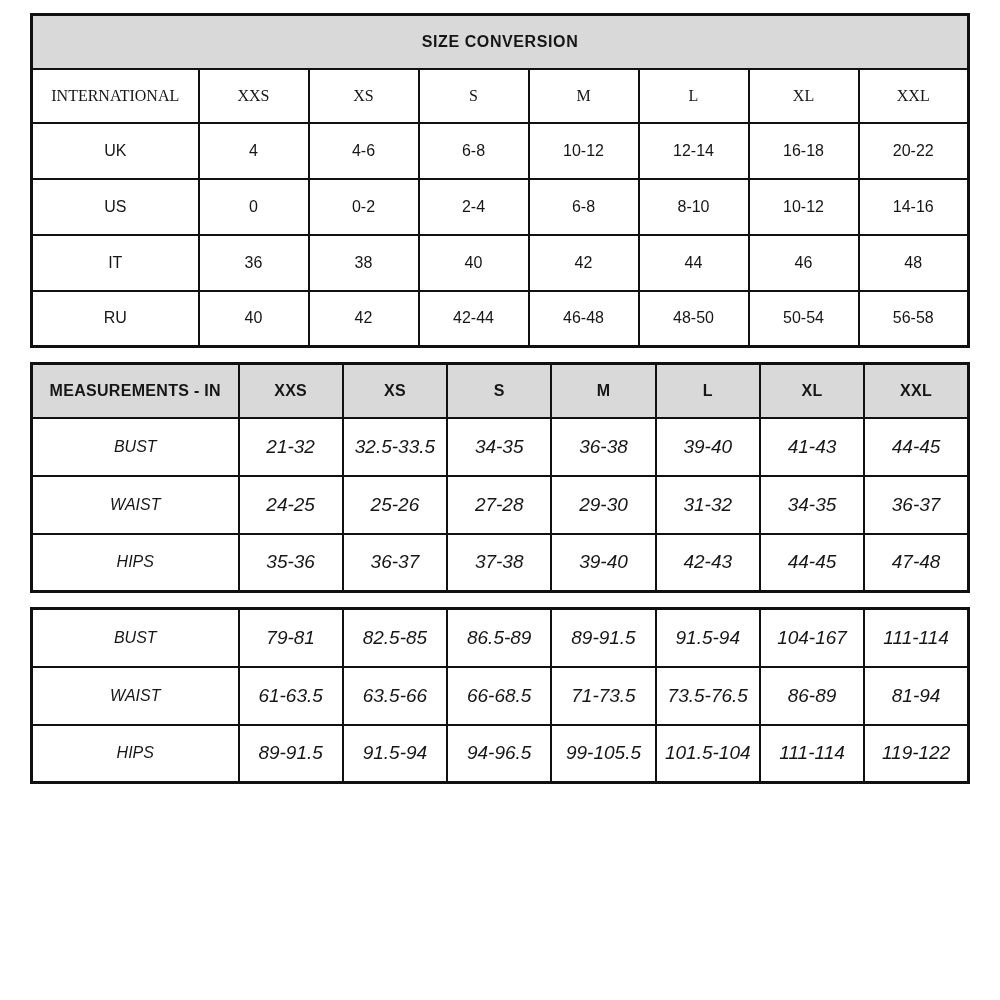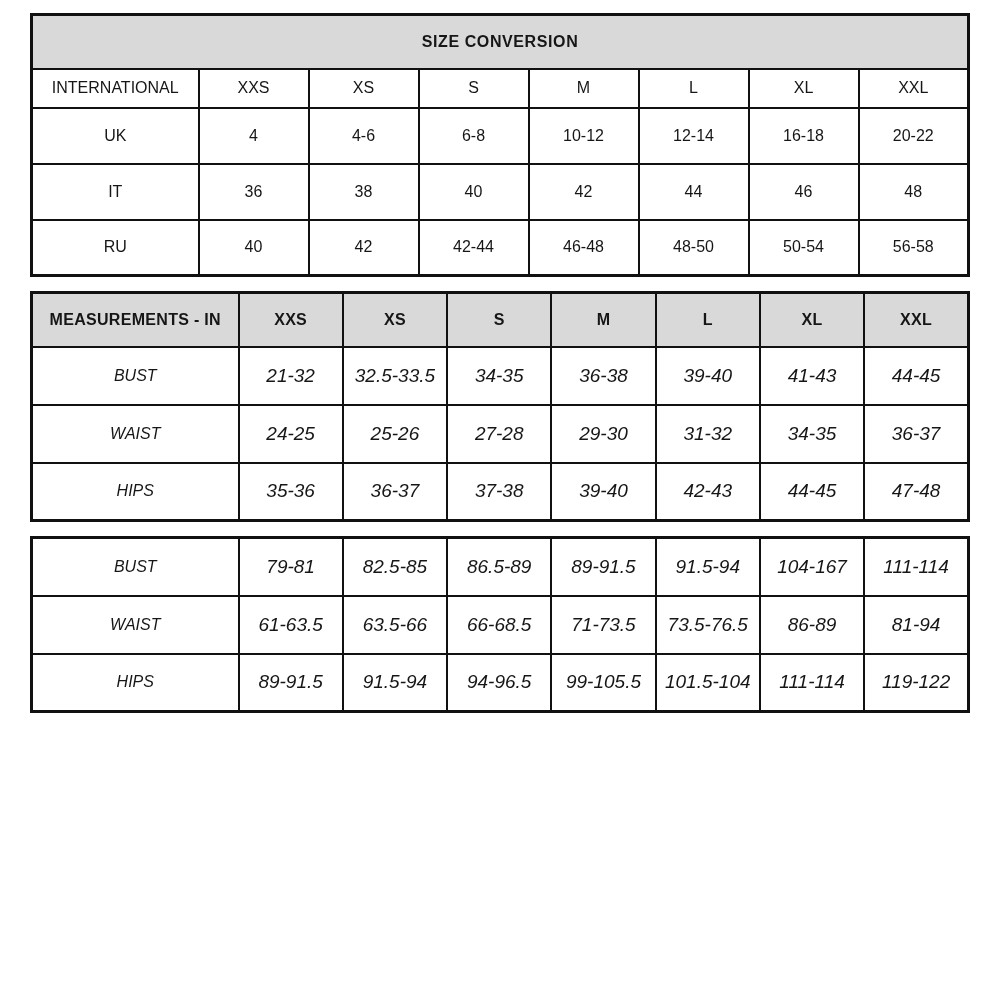--- a/index.html
+++ b/index.html
@@ -33,21 +33,21 @@
     overflow: hidden;
     white-space: nowrap;
   }
   .gray { background: #d9d9d9; }
   .bold { font-weight: bold; }
 
   
   #size-conversion td.cell { font-size: 16px; }
   #size-conversion .row-hdr  { height: 54px; }
   #size-conversion .row-hdr td { font-size: 16px; letter-spacing: 0.6px; }
-  #size-conversion .row-cols { height: 39px; }
+  #size-conversion .row-cols { height: 54px; font-family: Liberation Serif, serif; }
   #size-conversion .row-data { height: 56px; }
 
   
   .measure .row-mhdr { height: 54px; }
   .measure .row-mhdr td { font-size: 16px; letter-spacing: 0.3px; }
   .measure .row-mdata { height: 58px; font-style: italic; }
   .measure td.cell { font-size: 16px; }
   .measure td.small { font-size: 19px; }
 </style>
 </head>
@@ -83,20 +83,30 @@
         </tr>
         <tr class="row-data">
           <td class="cell">UK</td>
           <td class="cell">4</td>
           <td class="cell">4-6</td>
           <td class="cell">6-8</td>
           <td class="cell">10-12</td>
           <td class="cell">12-14</td>
           <td class="cell">16-18</td>
           <td class="cell">20-22</td>
+        </tr>
+        <tr class="row-data">
+          <td class="cell">US</td>
+          <td class="cell">0</td>
+          <td class="cell">0-2</td>
+          <td class="cell">2-4</td>
+          <td class="cell">6-8</td>
+          <td class="cell">8-10</td>
+          <td class="cell">10-12</td>
+          <td class="cell">14-16</td>
         </tr>
         <tr class="row-data">
           <td class="cell">IT</td>
           <td class="cell">36</td>
           <td class="cell">38</td>
           <td class="cell">40</td>
           <td class="cell">42</td>
           <td class="cell">44</td>
           <td class="cell">46</td>
           <td class="cell">48</td>

